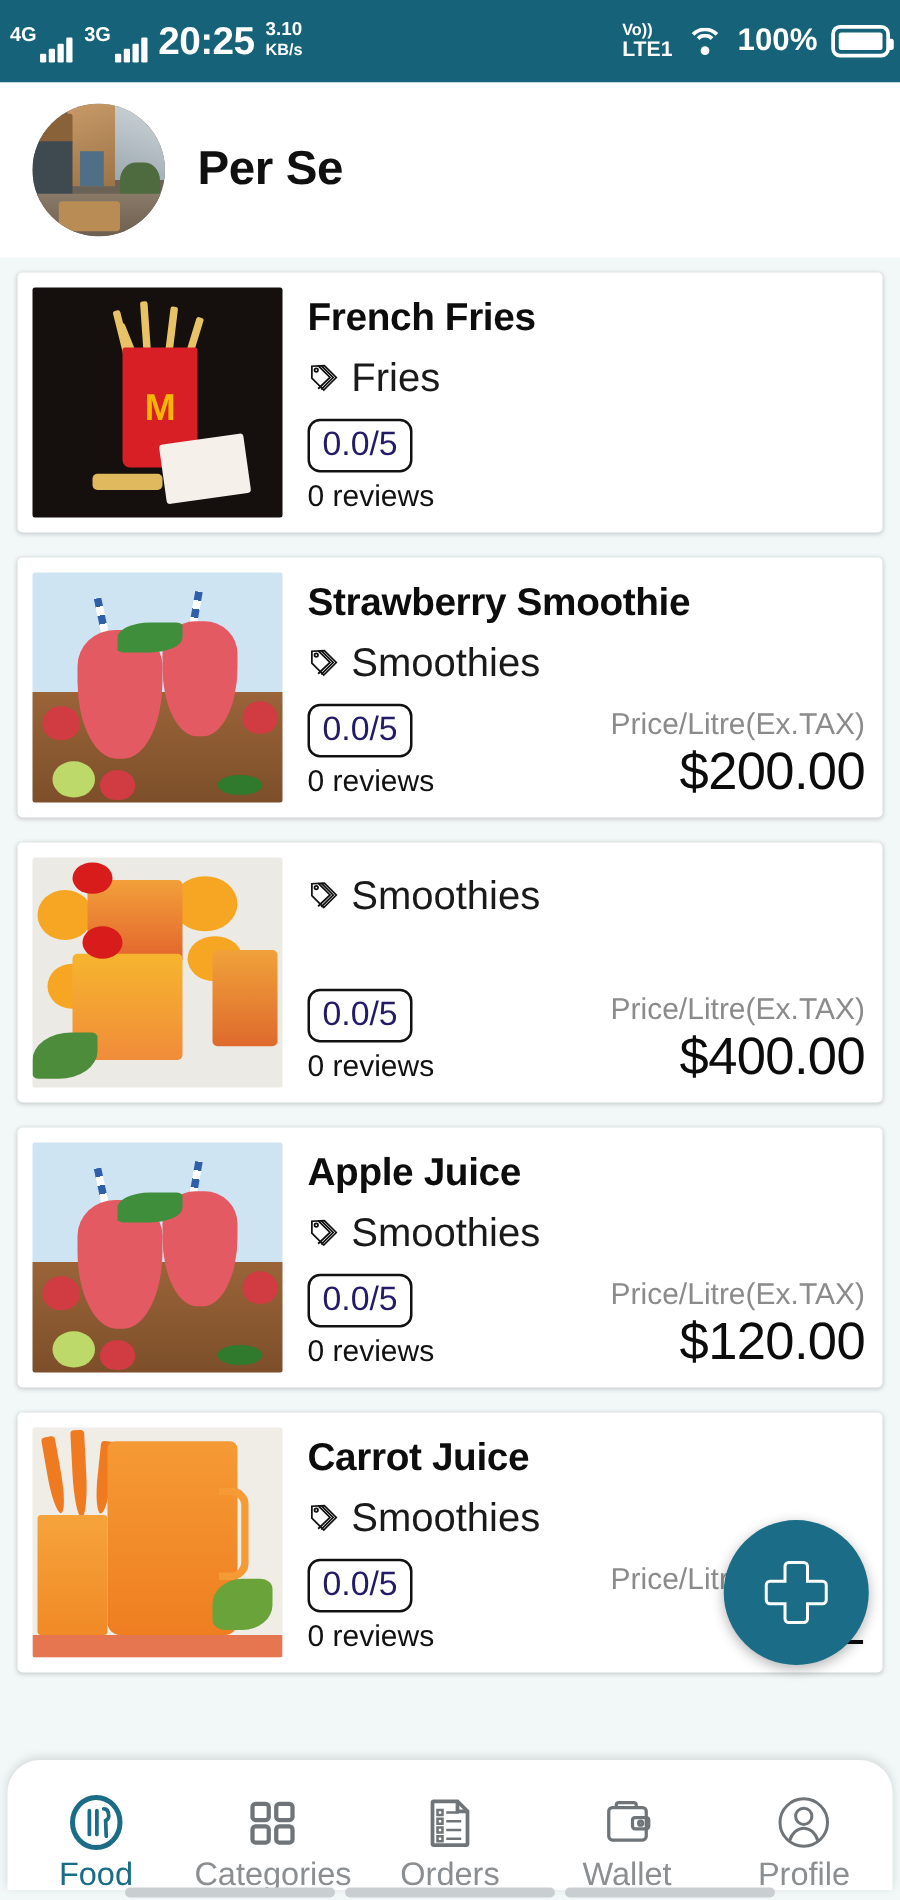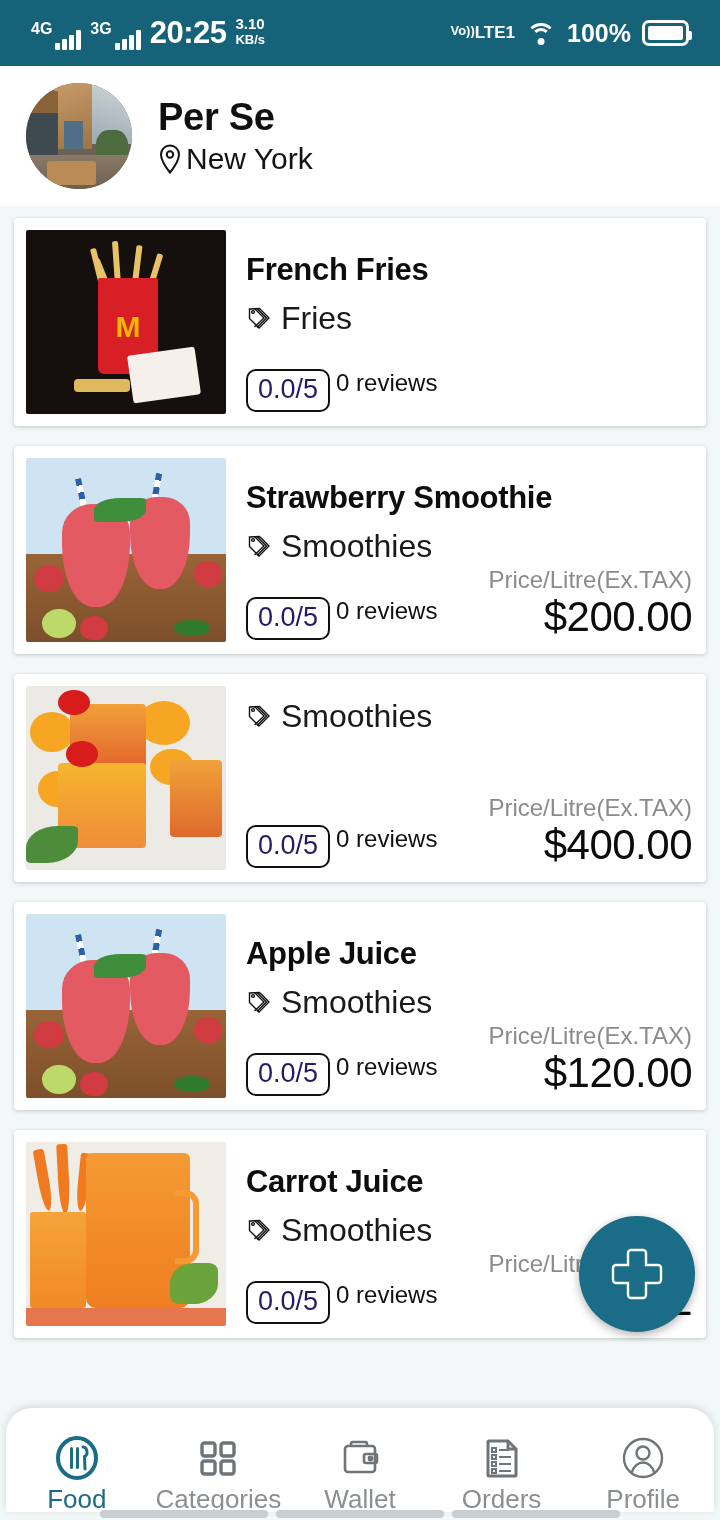--- a/index.html
+++ b/index.html
@@ -8,38 +8,38 @@
     font-family: "Liberation Sans", sans-serif;
     background: #f2f7f8;
     overflow: hidden;
   }
   .phone { position: relative; width: 720px; height: 1520px; background: #f2f7f8; }
 
   
   .statusbar {
     height: 66px; background: #166279;
     display: flex; align-items: center; justify-content: space-between;
-    padding: 0 31px; color: #fff;
+    padding: 0 8px; color: #fff;
   }
   .sb-left { display: flex; align-items: flex-end; gap: 9px; }
   .net-grp { display: flex; align-items: flex-end; gap: 3px; }
   .net-label { font-size: 16px; font-weight: bold; line-height: 1; margin-bottom: 13px; }
   .bars { display: flex; align-items: flex-end; gap: 2px; height: 22px; }
   .bars i { display: block; width: 5px; background: #fff; border-radius: 1px; }
   .bars i:nth-child(1) { height: 7px; }
   .bars i:nth-child(2) { height: 11px; }
   .bars i:nth-child(3) { height: 15px; }
   .bars i:nth-child(4) { height: 20px; }
   .clock { font-size: 31px; font-weight: bold; letter-spacing: -0.5px; line-height: 1; margin-bottom: 2px; }
   .netspeed { display: flex; flex-direction: column; line-height: 1.08; margin-bottom: 3px; }
   .netspeed span { font-size: 15px; font-weight: bold; }
   .netspeed span.u { font-size: 13px; }
 
   .sb-right { display: flex; align-items: center; gap: 11px; }
-  .volte { display: flex; line-height: 1.05; }
+  .volte { display: flex; flex-direction: column; line-height: 1.05; }
   .volte .v1 { font-size: 13px; font-weight: bold; }
   .volte .v2 { font-size: 17px; font-weight: bold; }
   .wifi { position: relative; width: 30px; height: 23px; }
   .wifi span {
     position: absolute; left: 50%; transform: translateX(-50%);
     border: 3.4px solid #fff; border-bottom-color: transparent;
     border-left-color: transparent; border-right-color: transparent;
     border-radius: 50%;
   }
   .wifi span.a { width: 30px; height: 30px; top: 1px; }
@@ -75,26 +75,26 @@
 
   
   .list { padding: 12px 14px 0 14px; height: 1194px; overflow: hidden; }
   .card {
     background: #fff; border-radius: 4px; margin-bottom: 20px;
     box-shadow: 0 1px 4px rgba(0,0,0,0.20);
     display: flex; padding: 12px; height: 208px; position: relative;
   }
   .thumb { width: 200px; height: 184px; flex: none; border-radius: 2px; overflow: hidden; position: relative; }
   .info { flex: 1; padding-left: 20px; position: relative; }
-  .food-name { font-size: 31px; font-weight: bold; color: #0d0d0d; letter-spacing: -0.3px; margin-top: 22px; }
+  .food-name { font-size: 31px; font-weight: bold; color: #0d0d0d; letter-spacing: -0.3px; margin-top: 6px; }
   .cat-row { display: flex; align-items: center; gap: 9px; margin-top: 12px; }
   .tag-icon { width: 26px; height: 26px; flex: none; }
   .cat-name { font-size: 32px; color: #1a1a1a; }
   .bottom-row { position: absolute; left: 20px; right: 0; bottom: 2px; display: flex; align-items: flex-end; justify-content: space-between; }
-  .rate-col { display: flex; flex-direction: row; gap: 6px; }
+  .rate-col { display: flex; flex-direction: column; gap: 6px; }
   .rate-badge {
     border: 2px solid #111; border-radius: 10px;
     padding: 3px 10px 5px 10px; font-size: 27px; color: #241b66;
     align-self: flex-start; line-height: 1.15;
   }
   .reviews { font-size: 24px; color: #111; }
   .price-col { display: flex; flex-direction: column; align-items: flex-end; padding-right: 2px; }
   .price-label { font-size: 24px; color: #8b8b8b; }
   .price-val { font-size: 42px; color: #0c0c0c; letter-spacing: -0.5px; line-height: 1.1; }
 
@@ -231,27 +231,20 @@
         <div class="wood"></div>
         <div class="sign"></div>
       <div class="door"></div>
         <div class="win"></div>
         <div class="plant"></div>
       <div class="ground"></div>
         <div class="chair"></div>
     </div>
     <div class="hdr-txt">
       <div class="rest-name">Per Se</div>
-      <div class="rest-loc">
-        <svg class="pin" viewBox="0 0 24 30">
-          <path d="M12 1.5c-5 0-9 4-9 9 0 6.8 9 18 9 18s9-11.2 9-18c0-5-4-9-9-9z" fill="none" stroke="#111" stroke-width="2"></path>
-          <circle cx="12" cy="10.5" r="3.2" fill="none" stroke="#111" stroke-width="2"></circle>
-        </svg>
-        <span>New York</span>
-      </div>
     </div>
   </div>
 
   <div class="list">
 
     <div class="card">
       <div class="thumb t-fries">
         <div class="f5"></div>
           <div class="f1"></div>
           <div class="f2"></div>
@@ -467,51 +460,51 @@
               <rect x="26" y="26" width="13" height="13" rx="2.5"></rect>
             </g>
           </svg>
         </div>
         <div class="nav-label">Categories</div>
       </div>
 
       <div class="nav-item">
         <div class="nav-ico">
           <svg width="46" height="46" viewBox="0 0 46 46">
-            <g fill="none" stroke="#6f7478" stroke-width="2.6">
-              <path d="M8 14 a3 3 0 0 1 3 -3 h24 a3 3 0 0 1 3 3 v20 a3 3 0 0 1 -3 3 H11 a3 3 0 0 1 -3 -3 z"></path>
-              <path d="M14 11 v-2 a2 2 0 0 1 2 -2 h12 a2 2 0 0 1 2 2 v2"></path>
-              <rect x="27" y="19" width="13" height="9" rx="2"></rect>
-              <circle cx="33.5" cy="23.5" r="1.6"></circle>
-            </g>
-          </svg>
-        </div>
-        <div class="nav-label">Wallet</div>
-      </div>
-
-      <div class="nav-item">
-        <div class="nav-ico">
-          <svg width="46" height="46" viewBox="0 0 46 46">
             <path d="M10 6 h19 l8 8 v26 a1 1 0 0 1 -1 1 H10 a1 1 0 0 1 -1 -1 V7 a1 1 0 0 1 1 -1 z" fill="none" stroke="#6f7478" stroke-width="3"></path>
             <path d="M29 6 v8 h8" fill="none" stroke="#6f7478" stroke-width="3"></path>
             <g fill="none" stroke="#6f7478" stroke-width="2">
               <rect x="13" y="13" width="4" height="4"></rect>
               <rect x="13" y="20" width="4" height="4"></rect>
               <rect x="13" y="27" width="4" height="4"></rect>
               <rect x="13" y="34" width="4" height="4"></rect>
               <path d="M20 15 h10 M20 22 h12 M20 29 h12 M20 36 h12"></path>
             </g>
           </svg>
         </div>
         <div class="nav-label">Orders</div>
       </div>
 
       <div class="nav-item">
         <div class="nav-ico">
           <svg width="46" height="46" viewBox="0 0 46 46">
+            <g fill="none" stroke="#6f7478" stroke-width="2.6">
+              <path d="M8 14 a3 3 0 0 1 3 -3 h24 a3 3 0 0 1 3 3 v20 a3 3 0 0 1 -3 3 H11 a3 3 0 0 1 -3 -3 z"></path>
+              <path d="M14 11 v-2 a2 2 0 0 1 2 -2 h12 a2 2 0 0 1 2 2 v2"></path>
+              <rect x="27" y="19" width="13" height="9" rx="2"></rect>
+              <circle cx="33.5" cy="23.5" r="1.6"></circle>
+            </g>
+          </svg>
+        </div>
+        <div class="nav-label">Wallet</div>
+      </div>
+
+      <div class="nav-item">
+        <div class="nav-ico">
+          <svg width="46" height="46" viewBox="0 0 46 46">
             <g fill="none" stroke="#6f7478" stroke-width="2.4">
               <circle cx="23" cy="23" r="19"></circle>
               <circle cx="23" cy="18" r="6.5"></circle>
               <path d="M11.5 38 c2 -7 7 -10.5 11.5 -10.5 s9.5 3.5 11.5 10.5"></path>
             </g>
           </svg>
         </div>
         <div class="nav-label">Profile</div>
       </div>
     </div>

